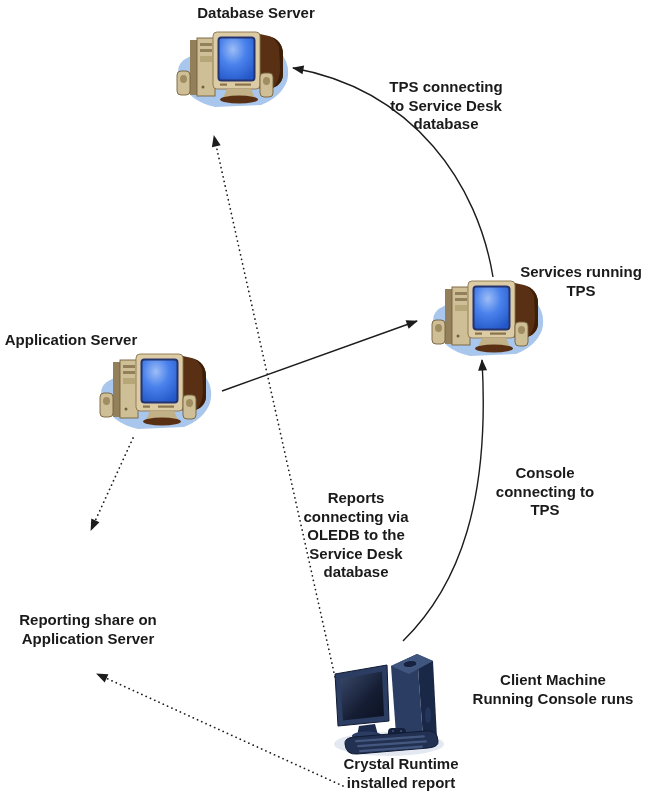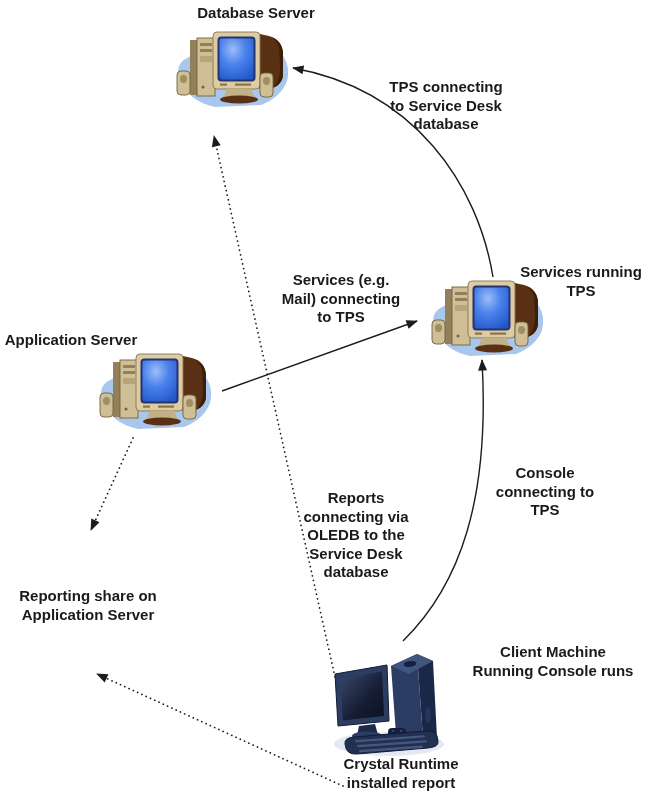--- a/index.html
+++ b/index.html
@@ -113,41 +113,36 @@
 
   <div class="lbl b" style="left:256px;top:3px">Database Server</div>
 
   <div class="lbl b" style="left:581px;top:262px">
     <div>Services running</div>
     <div>TPS</div>
   </div>
 
   <div class="lbl b" style="left:71px;top:330px">Application Server</div>
 
-  <div class="lbl b" style="left:553px;top:642px">
+  <div class="lbl b" style="left:553px;top:670px">
     <div>Client Machine</div>
     <div>Running Console runs</div>
   </div>
 
-  <div class="lbl b" style="left:88px;top:586px">
+  <div class="lbl b" style="left:88px;top:610px">
     <div>Reporting share on</div>
     <div>Application Server</div>
   </div>
 
   <div class="lbl" style="left:446px;top:78px">
     <div>TPS connecting</div>
     <div>to Service Desk</div>
     <div>database</div>
   </div>
 
-  <div class="lbl" style="left:341px;top:271px">
-    <div>Services (e.g.</div>
-    <div>Mail) connecting</div>
-    <div>to TPS</div>
-  </div>
 
   <div class="lbl" style="left:356px;top:489px">
     <div>Reports</div>
     <div>connecting via</div>
     <div>OLEDB to the</div>
     <div>Service Desk</div>
     <div>database</div>
   </div>
 
   <div class="lbl" style="left:545px;top:464px">

